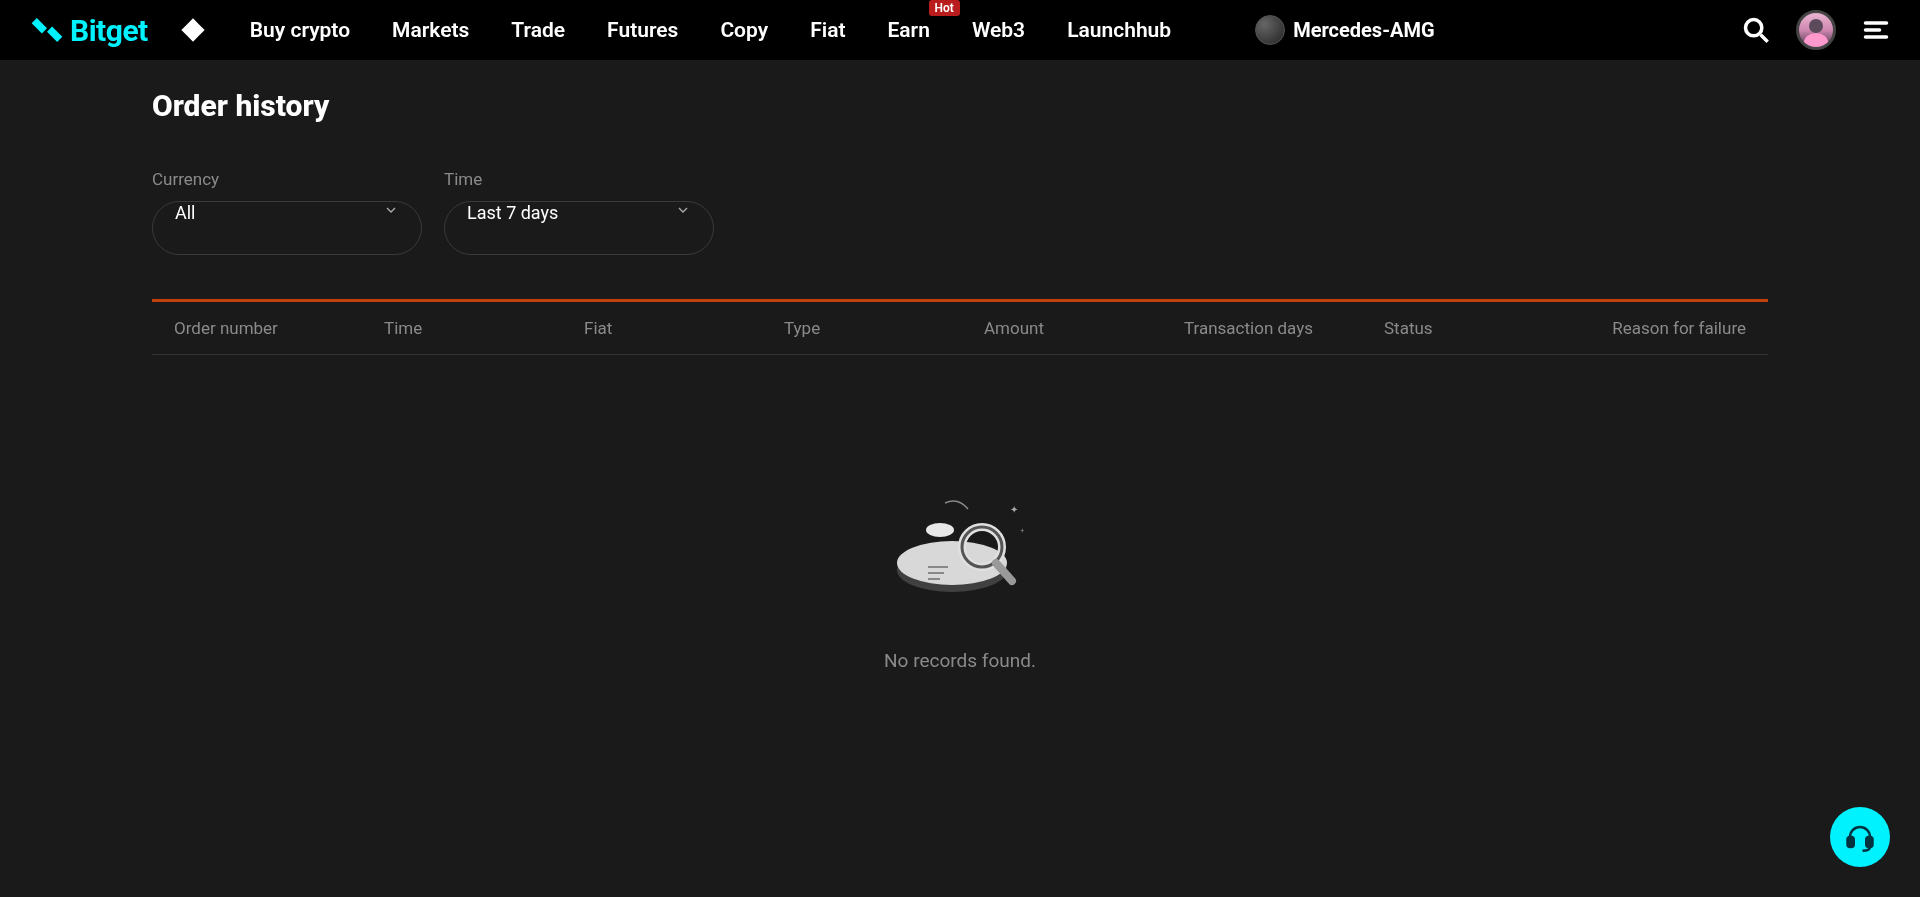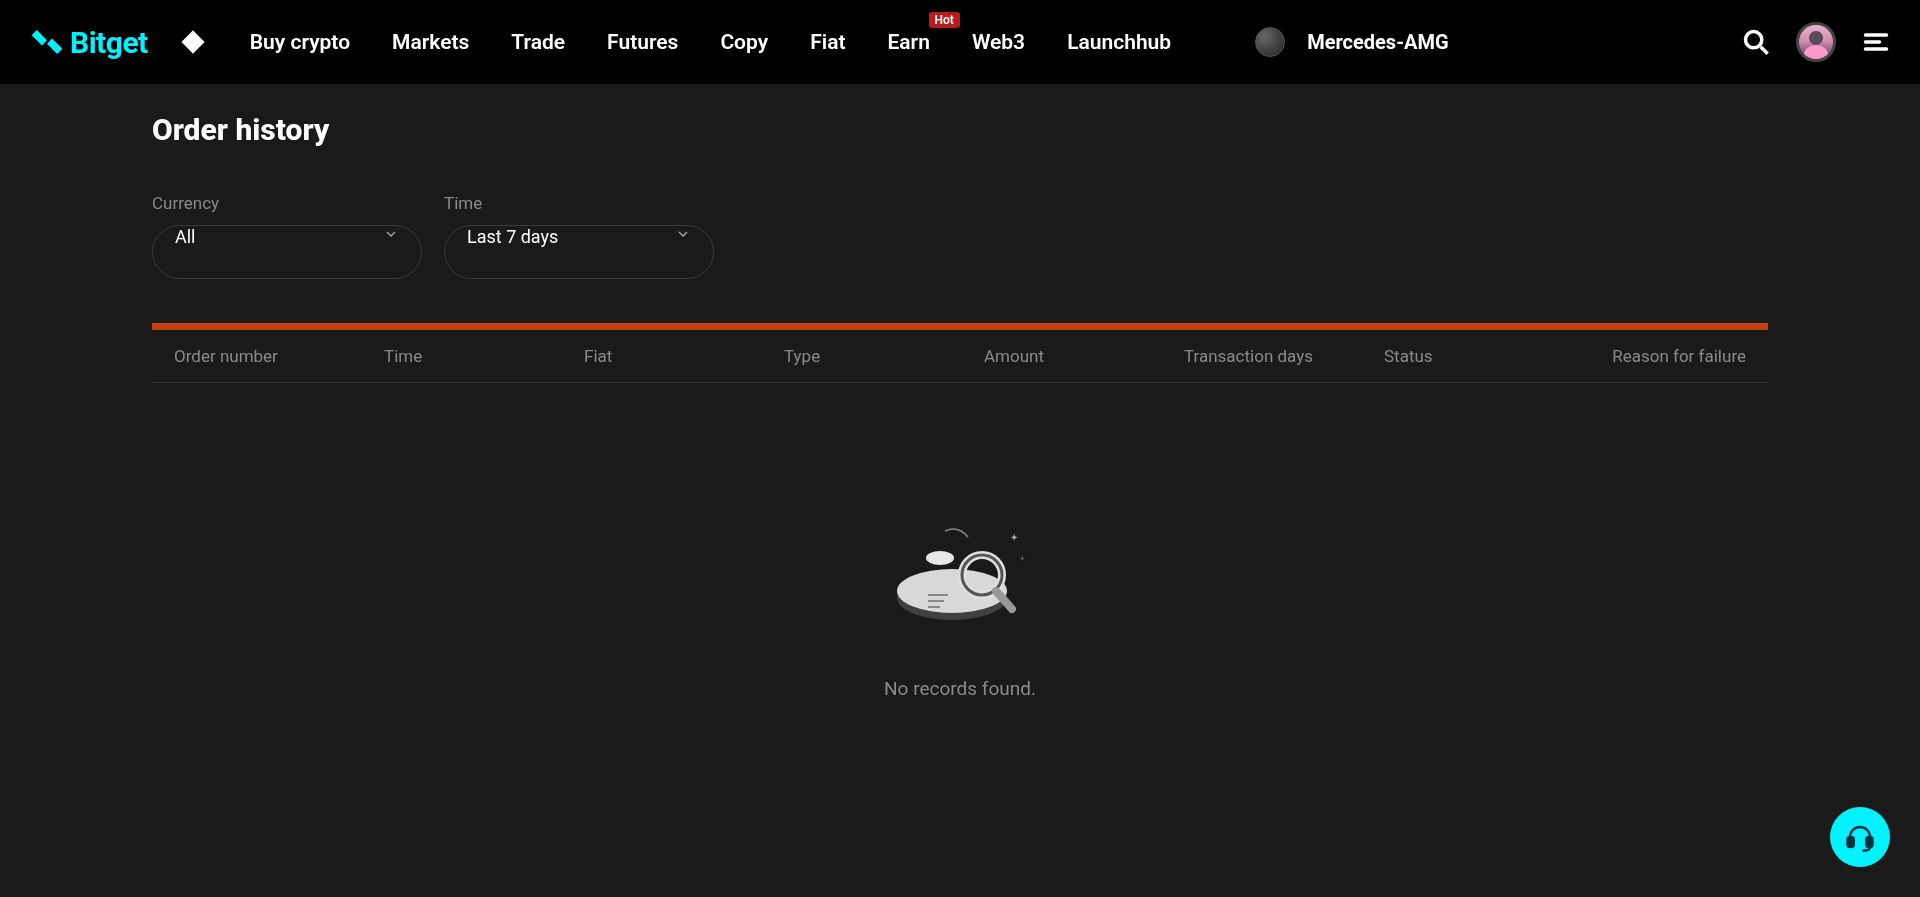--- a/index.html
+++ b/index.html
@@ -6,21 +6,21 @@
 body {
   background:#1a1a1a;
   color:#fff;
   font-family:-apple-system,BlinkMacSystemFont,"Segoe UI",Roboto,Helvetica,Arial,sans-serif;
   width:1920px;
   height:897px;
   overflow:hidden;
 }
 .header {
   background:#000;
-  height:84px;
+  height:60px;
   display:flex;
   align-items:center;
   padding:0 30px;
 }
 .logo {
   display:flex;
   align-items:center;
   gap:6px;
   color:#00f2ff;
   font-size:30px;
@@ -57,21 +57,21 @@
   color:#fff;
   font-size:12px;
   font-weight:600;
   padding:1px 6px;
   border-radius:3px;
 }
 .spacer { flex:1; }
 .partner {
   display:flex;
   align-items:center;
-  gap:22px;
+  gap:8px;
   margin-left:42px;
 }
 .partner-logo {
   width:30px;
   height:30px;
   border-radius:50%;
   background:radial-gradient(circle at 30% 30%, #666, #222);
   border:1px solid #555;
 }
 .partner-text {
@@ -155,21 +155,21 @@
   padding:0 22px;
   font-size:18px;
   cursor:pointer;
 }
 .chev { width:16px; height:16px; }
 .table {
   width:100%;
 }
 .table-head {
   display:flex;
-  border-top:7px solid #c2410c;
+  border-top:3px solid #c2410c;
   border-bottom:1px solid #333;
   padding:16px 22px;
   color:#8a8a8a;
   font-size:17px;
 }
 .col-order{flex:0 0 210px;}
 .col-time{flex:0 0 200px;}
 .col-fiat{flex:0 0 200px;}
 .col-type{flex:0 0 200px;}
 .col-amount{flex:0 0 200px;}

